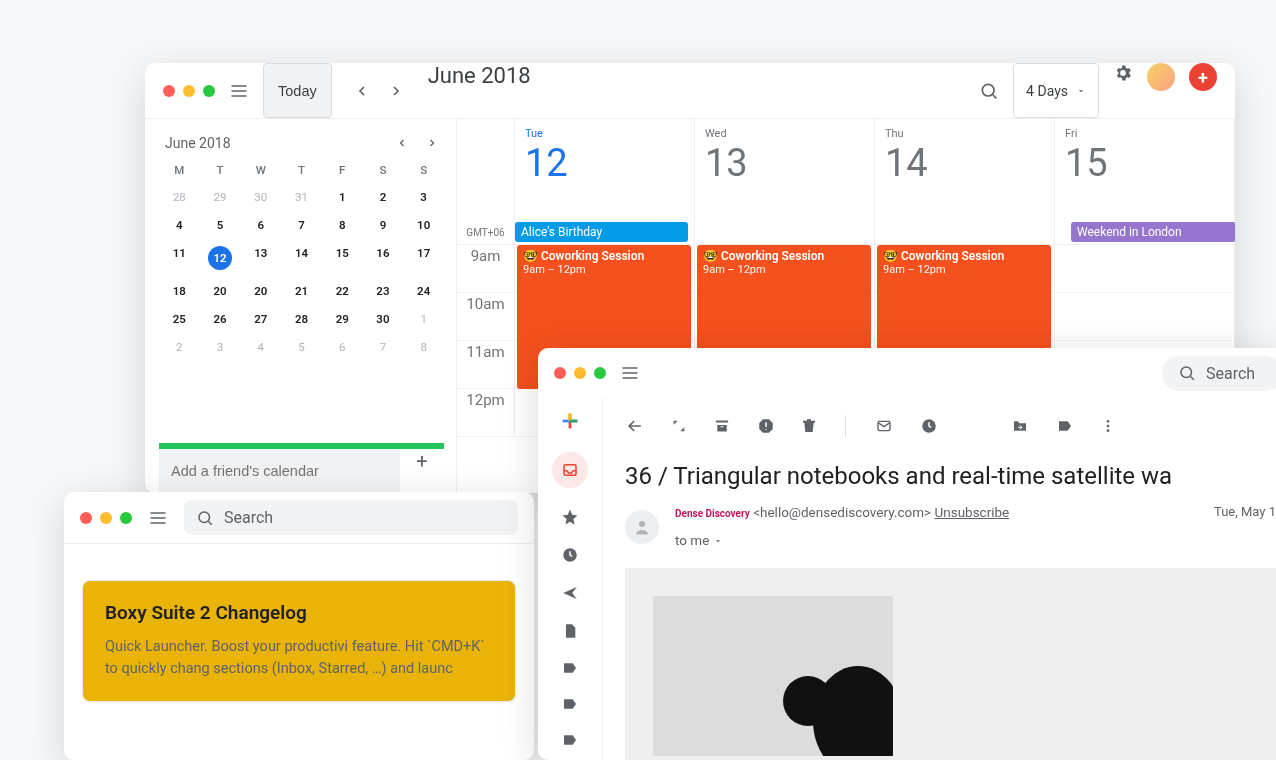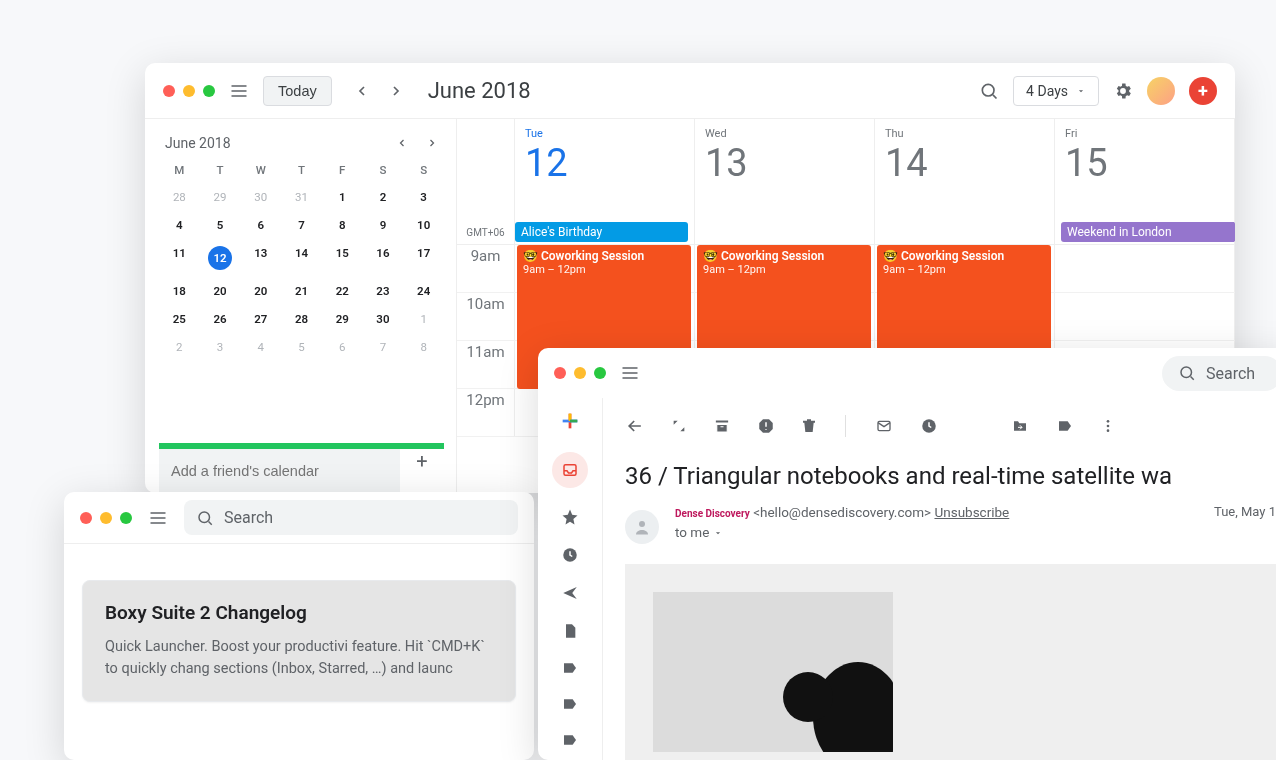--- a/index.html
+++ b/index.html
@@ -5,21 +5,21 @@
 *{box-sizing:border-box;margin:0;padding:0}
 body{font-family:-apple-system,BlinkMacSystemFont,"Segoe UI",Roboto,Helvetica,Arial,sans-serif;background:#f7f8fa;width:1276px;height:760px;overflow:hidden;position:relative;color:#3c4043}
 .window{position:absolute;background:#fff;border-radius:10px;box-shadow:0 10px 40px rgba(0,0,0,.15)}
 .traffic{display:flex;gap:8px;align-items:center}
 .tdot{width:12px;height:12px;border-radius:50%}
 .tred{background:#ff5f57}.tyel{background:#febc2e}.tgrn{background:#28c840}
 .iconbtn{display:inline-flex;align-items:center;justify-content:center;color:#5f6368;cursor:pointer}
 svg{display:block}
 
 #cal{left:145px;top:63px;width:1090px;height:430px;z-index:1}
-.cal-tb{height:56px;display:flex;align-items:center;padding:0 18px;gap:14px;border-bottom:1px solid #eee}
+.cal-tb{height:56px;display:flex;padding:0 18px;gap:14px;border-bottom:1px solid #eee}
 .todaybtn{padding:6px 14px;border:1px solid #dadce0;border-radius:4px;background:#f1f3f4;font-size:14.5px;color:#3c4043}
 .navarrows{display:flex;gap:18px;margin-left:8px}
 .cal-title{font-size:22px;color:#3c4043;margin-left:10px}
 .sp{flex:1}
 .viewsel{padding:6px 12px;border:1px solid #dadce0;border-radius:4px;font-size:14px;color:#3c4043;display:flex;align-items:center;gap:8px}
 .gear{width:20px;height:20px}
 .avatar{width:28px;height:28px;border-radius:50%;background:linear-gradient(135deg,#f6d365,#fda085);display:inline-block}
 .plusfab{width:28px;height:28px;border-radius:50%;background:#ea4335;color:#fff;display:flex;align-items:center;justify-content:center;font-size:18px;font-weight:700}
 .cal-body{display:flex;height:calc(100% - 56px)}
 .cal-left{width:312px;border-right:1px solid #eee;padding:16px 12px 0 14px;display:flex;flex-direction:column}
@@ -37,34 +37,34 @@
 .cal-right{flex:1;position:relative;overflow:hidden}
 .daycols{display:grid;grid-template-columns:58px repeat(4,1fr);height:126px;border-bottom:1px solid #eee}
 .tzcell{border-right:1px solid #eee;display:flex;align-items:flex-end;justify-content:center;font-size:10px;color:#70757a;padding-bottom:6px}
 .daycol{border-right:1px solid #eee;padding:8px 10px 0;position:relative}
 .daycol .dname{font-size:11px;color:#70757a;text-transform:none}
 .daycol .dnum{font-size:38px;color:#70757a;line-height:46px}
 .daycol.today .dname{color:#1a73e8;font-weight:400}
 .daycol.today .dnum{color:#1a73e8}
 .allday{position:absolute;bottom:2px;left:0;right:6px;height:20px;border-radius:3px;color:#fff;font-size:12px;padding:2px 6px;display:flex;align-items:center}
 .allday.blue{background:#039be5}
-.allday.purple{background:#9575cd;left:6px;right:0;border-radius:3px 0 0 3px}
+.allday.purple{background:#9575cd;left:16px;right:0;border-radius:3px 0 0 3px}
 .allday.purple::after{content:'';position:absolute;right:-8px;top:0;border-top:10px solid transparent;border-bottom:10px solid transparent;border-left:8px solid #9575cd}
 .timegrid{position:relative}
 .timerow{display:grid;grid-template-columns:58px repeat(4,1fr);height:48px;border-bottom:1px solid #f1f1f1}
 .timerow .tl{border-right:1px solid #eee;font-size:15px;color:#70757a;display:flex;align-items:flex-start;justify-content:center;padding-top:2px}
 .timerow .slot{border-right:1px solid #eee}
 .evt{position:absolute;top:0;background:#f4511e;color:#fff;font-size:12px;padding:4px 6px;border-radius:3px;overflow:hidden}
 .evt .et{font-weight:600;display:flex;gap:4px;align-items:center}
 .evt .em{font-size:11px;opacity:.95}
 
 #keep{left:64px;top:492px;width:470px;height:268px;z-index:2}
 .keep-tb{height:52px;display:flex;align-items:center;gap:16px;padding:0 16px;border-bottom:1px solid #eee}
 .searchpill{flex:1;display:flex;align-items:center;gap:10px;background:#f1f3f4;border-radius:8px;padding:8px 12px;color:#5f6368;font-size:16px}
-.note{margin:36px 18px 0;background:#e5e5e5;border:1px solid #e8eaed;border-radius:8px;padding:20px 22px;box-shadow:0 1px 2px rgba(0,0,0,.05)}
+.note{margin:36px 18px 0;background:#eab308;border:1px solid #e8eaed;border-radius:8px;padding:20px 22px;box-shadow:0 1px 2px rgba(0,0,0,.05)}
 .note h3{font-size:19px;font-weight:600;color:#202124;margin-bottom:12px}
 .note p{font-size:14.5px;color:#5f6368;line-height:1.55}
 
 #mail{left:538px;top:348px;width:760px;height:412px;z-index:3}
 .mail-tb{height:50px;display:flex;align-items:center;gap:14px;padding:0 16px}
 .mail-body{display:flex;height:calc(100% - 50px)}
 .mail-rail{width:64px;display:flex;flex-direction:column;align-items:center;gap:20px;padding-top:12px}
 .railbtn{color:#5f6368}
 .railbtn.compose{position:relative}
 .gplus{width:22px;height:22px}
@@ -441,21 +441,21 @@
       <div class="mail-subject">36 / Triangular notebooks and real-time satellite wa</div>
       <div class="mail-from">
         <span class="from-av">
             <svg width="18" height="18" viewBox="0 0 24 24" fill="#b0b4b9">
               <circle cx="12" cy="8" r="4"></circle>
               <path d="M4 22c0-4 4-6 8-6s8 2 8 6z"></path>
             </svg>
           </span>
         <div class="from-txt">
           <div><b>Dense Discovery</b> <span>&lt;hello@densediscovery.com&gt;</span> <span class="unsub">Unsubscribe</span></div>
-          <div style="margin-top:4px"><span>to me</span> <svg style="display:inline;vertical-align:middle" width="10" height="10" viewBox="0 0 24 24" fill="#5f6368">
+          <div style="margin-top:12px"><span>to me</span> <svg style="display:inline;vertical-align:middle" width="10" height="10" viewBox="0 0 24 24" fill="#5f6368">
                 <path d="M7 10l5 5 5-5z"></path>
               </svg></div>
         </div>
         <div class="from-date">Tue, May 1</div>
       </div>
       <div class="mail-content">
         <div class="mail-img">
           <span class="blob" style="width:90px;height:110px;right:-10px;bottom:-20px"></span>
           <span class="blob" style="width:50px;height:50px;right:60px;bottom:30px"></span>
         </div>

